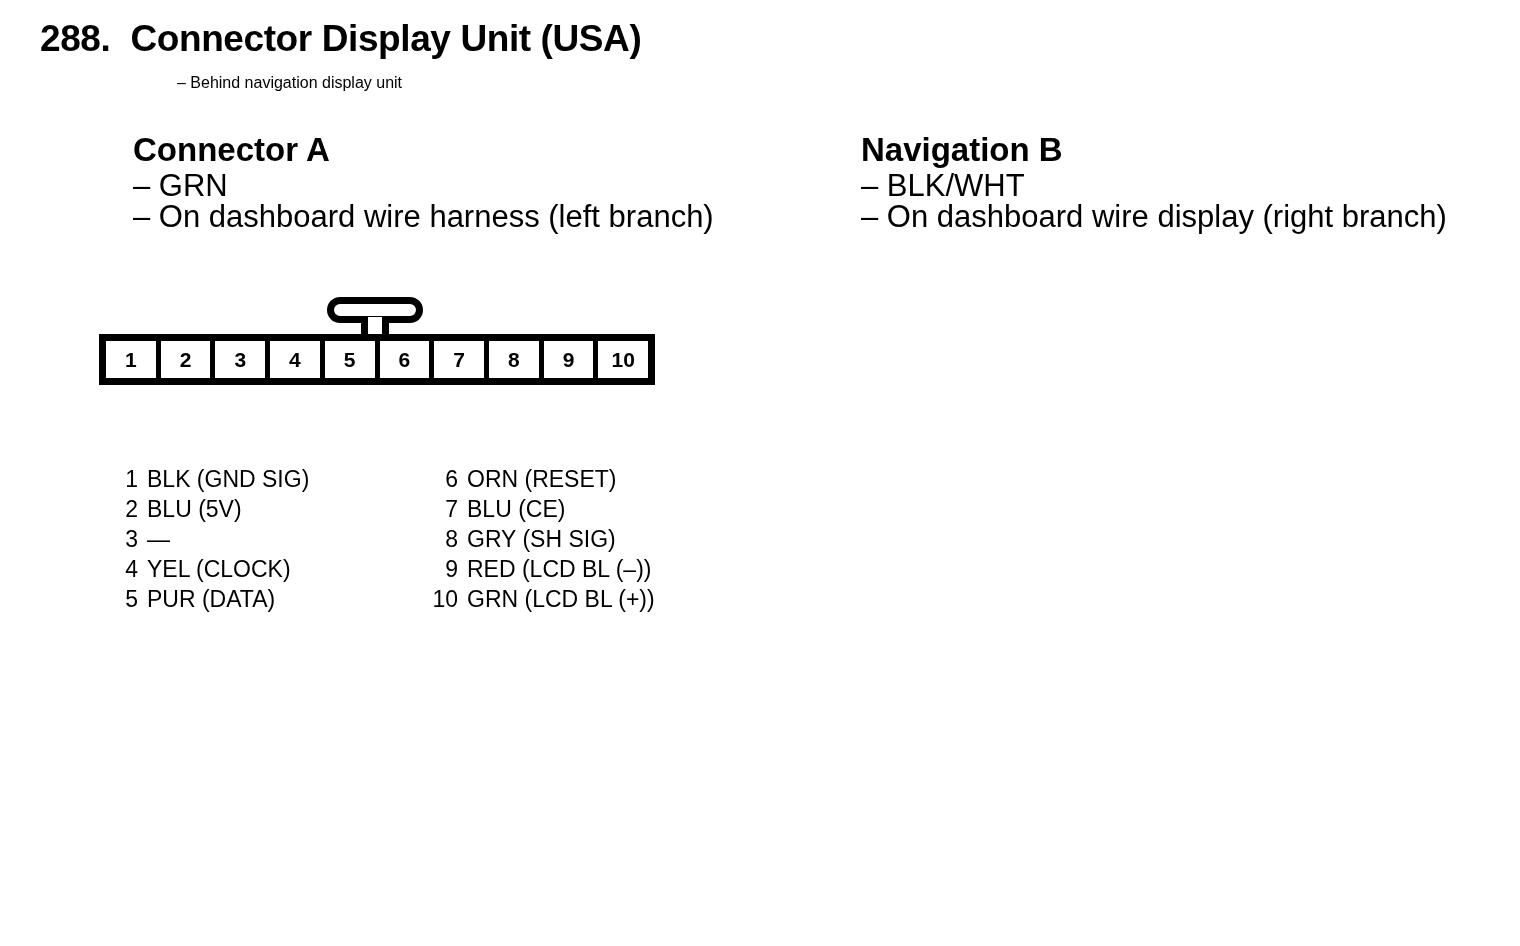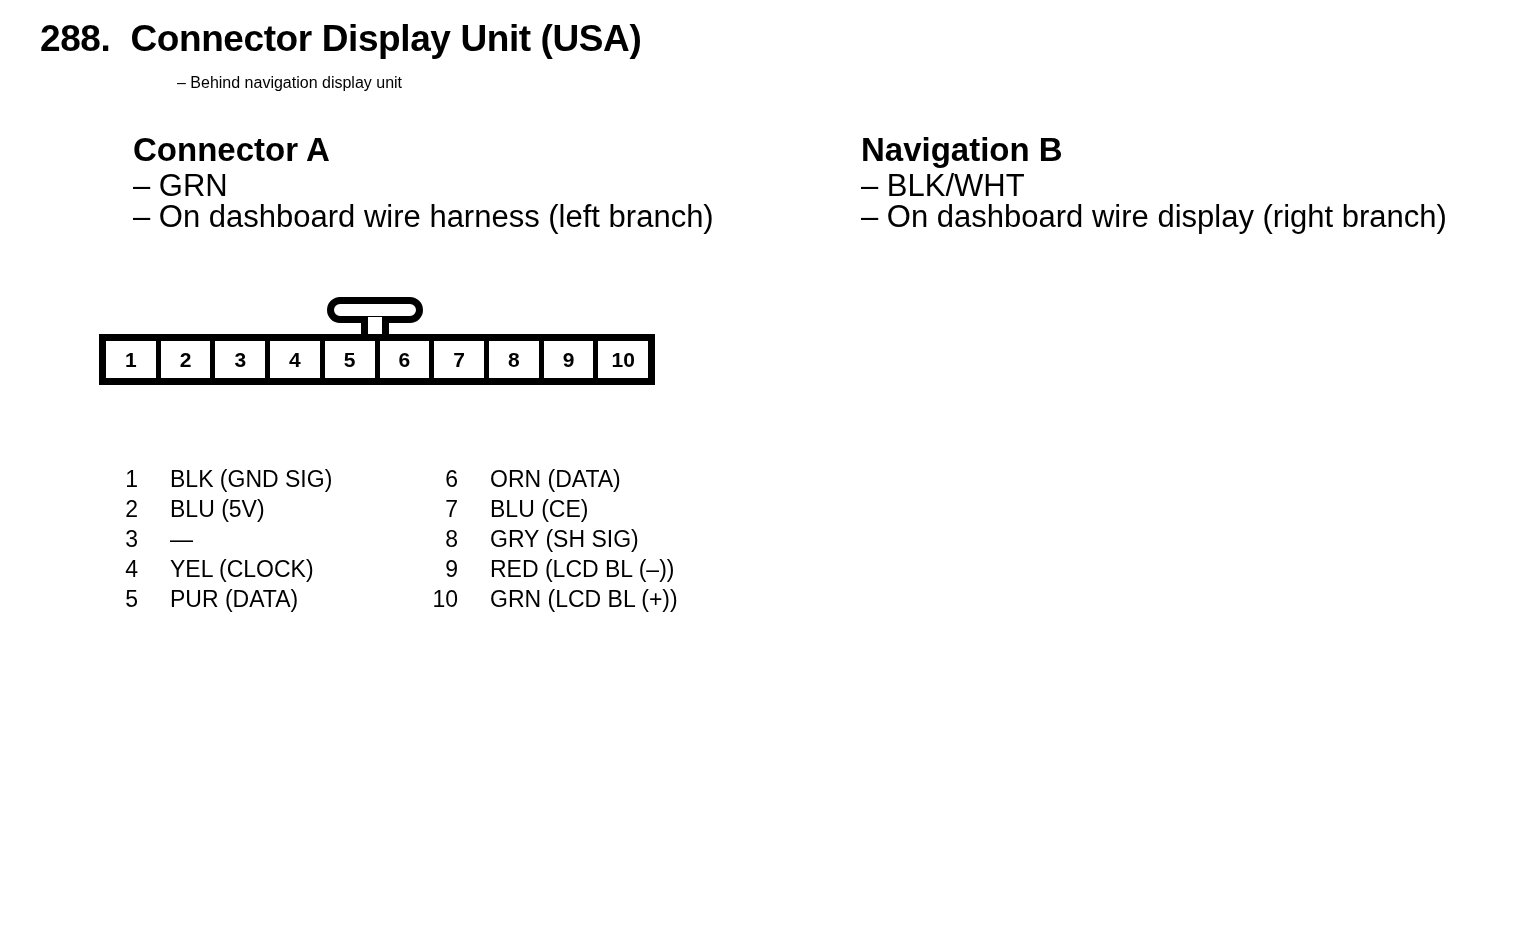--- a/index.html
+++ b/index.html
@@ -130,21 +130,21 @@
     height: 30px;
     font-size: 23px;
     white-space: nowrap;
   }
   .pin-row .pin-num {
     width: 30px;
     text-align: right;
     margin-right: 9px;
     flex: 0 0 auto;
   }
-  .pin-row .pin-desc { flex: 0 0 auto; margin-left: 23px; }
+  .pin-row .pin-desc { flex: 0 0 auto; }
 
   #list-a-left  { left: 108px;  top: 466px; }
   #list-a-right { left: 428px;  top: 466px; }
 </style>
 </head>
 <body>
 
 <div class="page-title">
   <span class="num">288.</span><span>Connector Display Unit (USA)</span>
 </div>
@@ -193,21 +193,21 @@
         <span class="pin-desc">YEL (CLOCK)</span>
       </div>
       <div class="pin-row">
         <span class="pin-num">5</span>
         <span class="pin-desc">PUR (DATA)</span>
       </div>
     </div>
   <div class="pin-list" id="list-a-right">
       <div class="pin-row">
         <span class="pin-num">6</span>
-        <span class="pin-desc">ORN (DATA)</span>
+        <span class="pin-desc">ORN (RESET)</span>
       </div>
       <div class="pin-row">
         <span class="pin-num">7</span>
         <span class="pin-desc">BLU (CE)</span>
       </div>
       <div class="pin-row">
         <span class="pin-num">8</span>
         <span class="pin-desc">GRY (SH SIG)</span>
       </div>
       <div class="pin-row">

